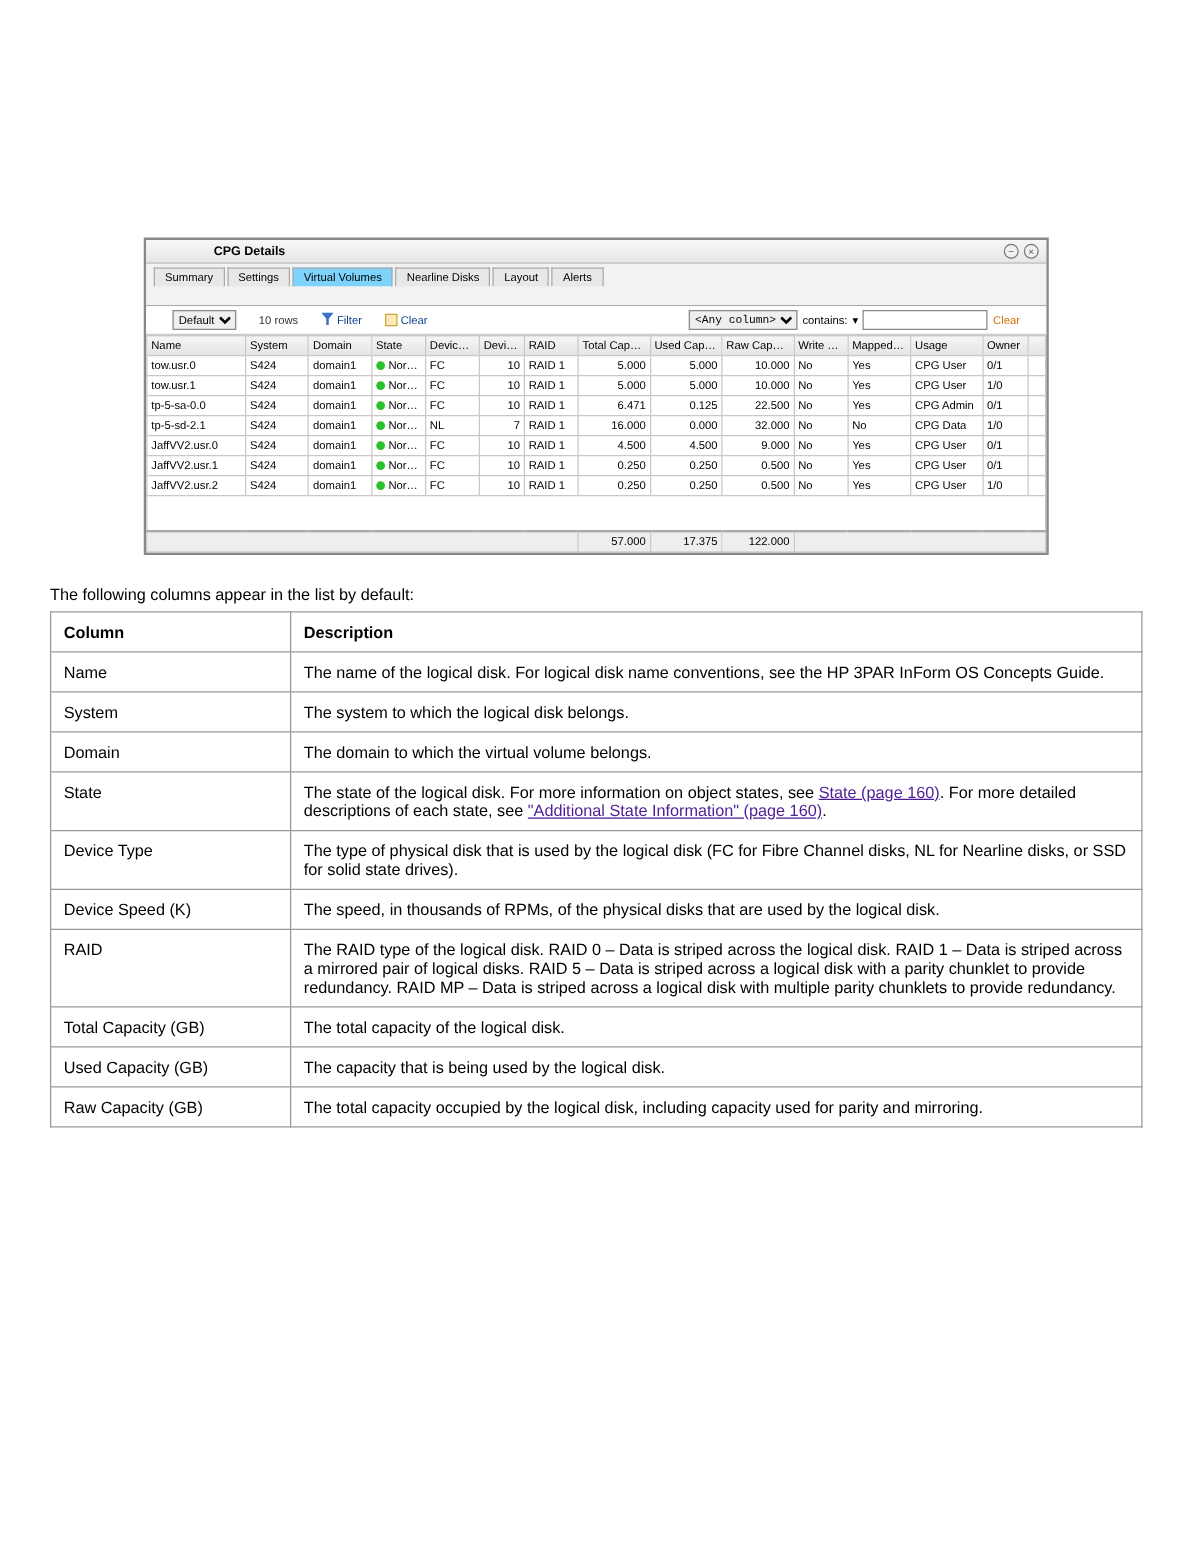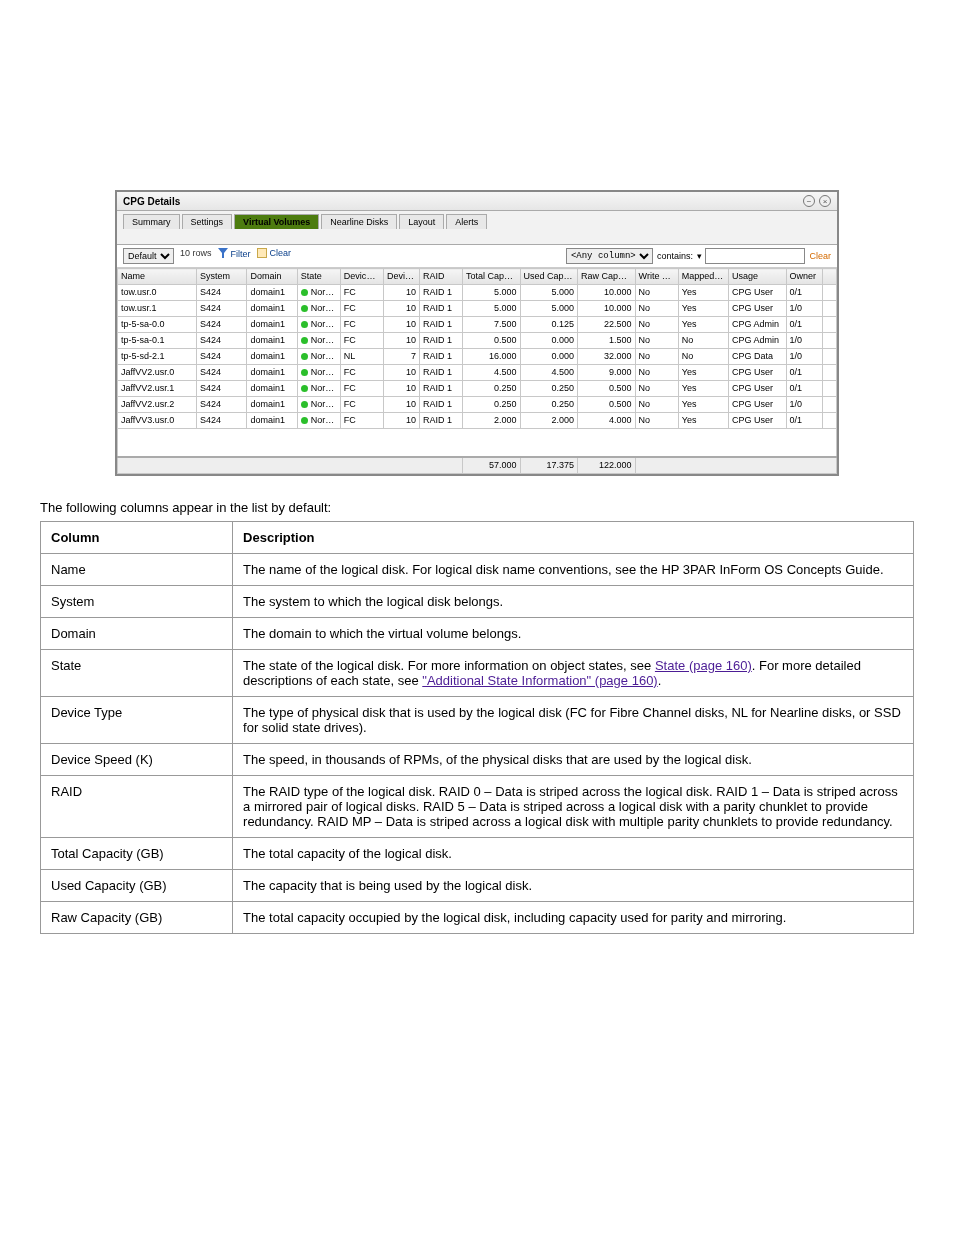--- a/index.html
+++ b/index.html
@@ -20,41 +20,41 @@
     font-family: "Tahoma","Verdana",Arial,sans-serif;
     font-size: 9px;
     color: #000;
   }
   .cpg-header {
     display: flex; align-items: center; justify-content: space-between;
     background: linear-gradient(#f7f7f7,#e6e6e6);
     border-bottom: 1px solid #aaa;
     padding: 3px 6px;
   }
-  .cpg-title { font-weight: bold; font-size: 10px; }
+  .cpg-title { font-weight: bold; font-size: 10px; margin-left: 48px; }
   .cpg-header-icons { display: flex; gap: 4px; }
   .circ-icon {
     width: 12px; height: 12px; border-radius: 50%;
     border: 1px solid #777; display: flex; align-items:center; justify-content:center;
     font-size: 8px; color:#555; background:#f0f0f0;
   }
   .tabs {
     display: flex; gap: 0; border-bottom: 1px solid #aaa;
     padding: 2px 6px 16px 6px;
     background:#f2f2f2;
   }
   .tab {
     padding: 2px 8px; border: 1px solid #aaa; border-bottom: none;
     background: #e8e8e8; margin-right: 2px; font-size:9px;
     position: relative; top:1px;
   }
-  .tab.active { background:#4d7c0f; font-weight:bold; }
+  .tab.active { background:#7dd3fc; font-weight:normal; }
   .toolbar {
-    display:flex; align-items:flex-start; gap:6px;
-    padding: 3px 6px; border-bottom:1px solid #ccc;
+    display:flex; align-items:center; gap:18px;
+    padding: 3px 21px; border-bottom:1px solid #ccc;
     font-size:9px; background:#fff;
   }
   .toolbar select {
     font-size:9px; border:1px solid #888; height:16px;
   }
   .rowcount { color:#333; }
   .tb-link { color:#0a3f8a; cursor:pointer; display:flex; align-items:center; gap:3px;}
   .tb-clear-ic {
     width:10px;height:10px; background:#ffe9b8; border:1px solid #c9a84a;
   }
@@ -216,44 +216,27 @@
             <td></td>
           </tr>
           <tr>
             <td>tp-5-sa-0.0</td>
             <td>S424</td>
             <td>domain1</td>
             <td><span class="state-dot"></span>Normal</td>
             <td>FC</td>
             <td class="num">10</td>
             <td>RAID 1</td>
-            <td class="num">7.500</td>
+            <td class="num">6.471</td>
             <td class="num">0.125</td>
             <td class="num">22.500</td>
             <td>No</td>
             <td>Yes</td>
             <td>CPG Admin</td>
             <td>0/1</td>
-            <td></td>
-          </tr>
-          <tr>
-            <td>tp-5-sa-0.1</td>
-            <td>S424</td>
-            <td>domain1</td>
-            <td><span class="state-dot"></span>Normal</td>
-            <td>FC</td>
-            <td class="num">10</td>
-            <td>RAID 1</td>
-            <td class="num">0.500</td>
-            <td class="num">0.000</td>
-            <td class="num">1.500</td>
-            <td>No</td>
-            <td>No</td>
-            <td>CPG Admin</td>
-            <td>1/0</td>
             <td></td>
           </tr>
           <tr>
             <td>tp-5-sd-2.1</td>
             <td>S424</td>
             <td>domain1</td>
             <td><span class="state-dot"></span>Normal</td>
             <td>NL</td>
             <td class="num">7</td>
             <td>RAID 1</td>
@@ -308,37 +291,20 @@
             <td>FC</td>
             <td class="num">10</td>
             <td>RAID 1</td>
             <td class="num">0.250</td>
             <td class="num">0.250</td>
             <td class="num">0.500</td>
             <td>No</td>
             <td>Yes</td>
             <td>CPG User</td>
             <td>1/0</td>
-            <td></td>
-          </tr>
-          <tr>
-            <td>JaffVV3.usr.0</td>
-            <td>S424</td>
-            <td>domain1</td>
-            <td><span class="state-dot"></span>Normal</td>
-            <td>FC</td>
-            <td class="num">10</td>
-            <td>RAID 1</td>
-            <td class="num">2.000</td>
-            <td class="num">2.000</td>
-            <td class="num">4.000</td>
-            <td>No</td>
-            <td>Yes</td>
-            <td>CPG User</td>
-            <td>0/1</td>
             <td></td>
           </tr>
         </tbody>
       <tbody>
         <tr class="spacer">
             <td colspan="15"></td>
           </tr>
         <tr class="totals">
           <td colspan="7"></td>
           <td class="num">57.000</td>

